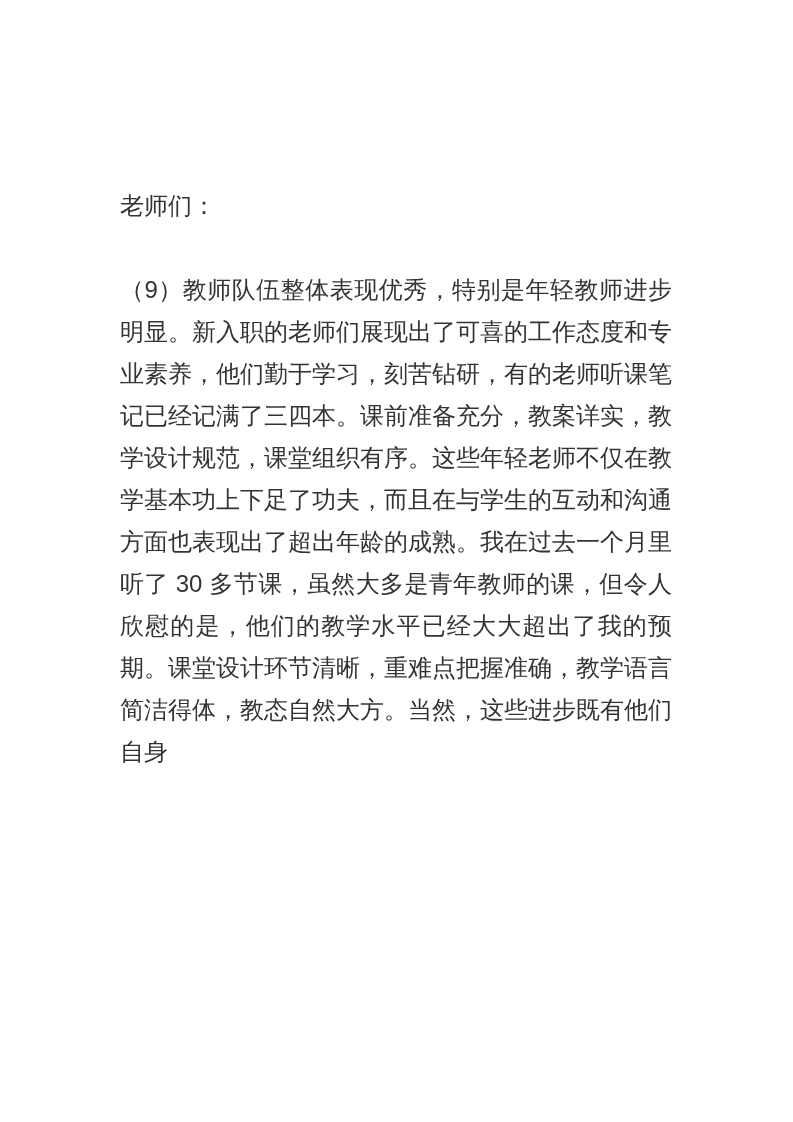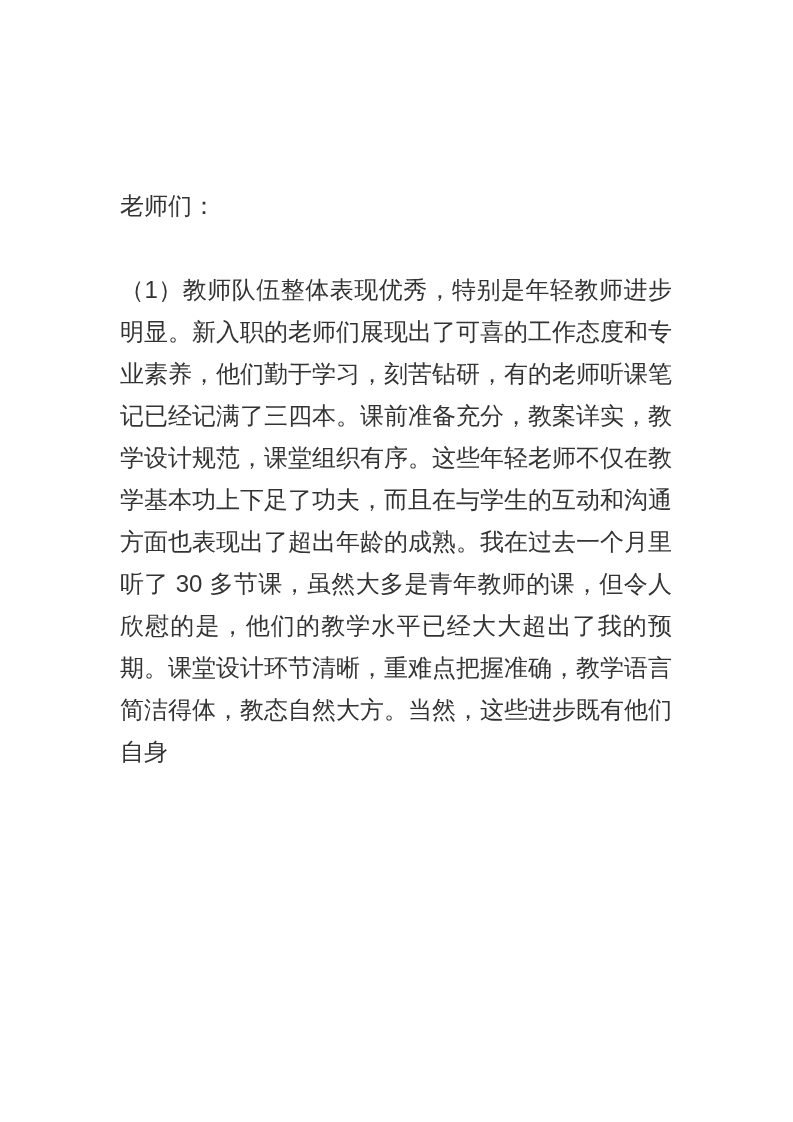--- a/index.html
+++ b/index.html
@@ -37,15 +37,15 @@
   .para.last {
     margin-bottom: 0;
   }
 </style>
 </head>
 <body>
 
 <div class="canvas">
   <div class="page-content">
     <p class="para">老师们：</p>
-    <p class="para last">（1）教师队伍整体表现优秀，特别是年轻教师进步明显。新入职的老师们展现出了可喜的工作态度和专业素养，他们勤于学习，刻苦钻研，有的老师听课笔记已经记满了三四本。课前准备充分，教案详实，教学设计规范，课堂组织有序。这些年轻老师不仅在教学基本功上下足了功夫，而且在与学生的互动和沟通方面也表现出了超出年龄的成熟。我在过去一个月里听了 30 多节课，虽然大多是青年教师的课，但令人欣慰的是，他们的教学水平已经大大超出了我的预期。课堂设计环节清晰，重难点把握准确，教学语言简洁得体，教态自然大方。当然，这些进步既有他们自身</p>
+    <p class="para last">（9）教师队伍整体表现优秀，特别是年轻教师进步明显。新入职的老师们展现出了可喜的工作态度和专业素养，他们勤于学习，刻苦钻研，有的老师听课笔记已经记满了三四本。课前准备充分，教案详实，教学设计规范，课堂组织有序。这些年轻老师不仅在教学基本功上下足了功夫，而且在与学生的互动和沟通方面也表现出了超出年龄的成熟。我在过去一个月里听了 30 多节课，虽然大多是青年教师的课，但令人欣慰的是，他们的教学水平已经大大超出了我的预期。课堂设计环节清晰，重难点把握准确，教学语言简洁得体，教态自然大方。当然，这些进步既有他们自身</p>
   </div>
 </div>
 
 </body></html>

